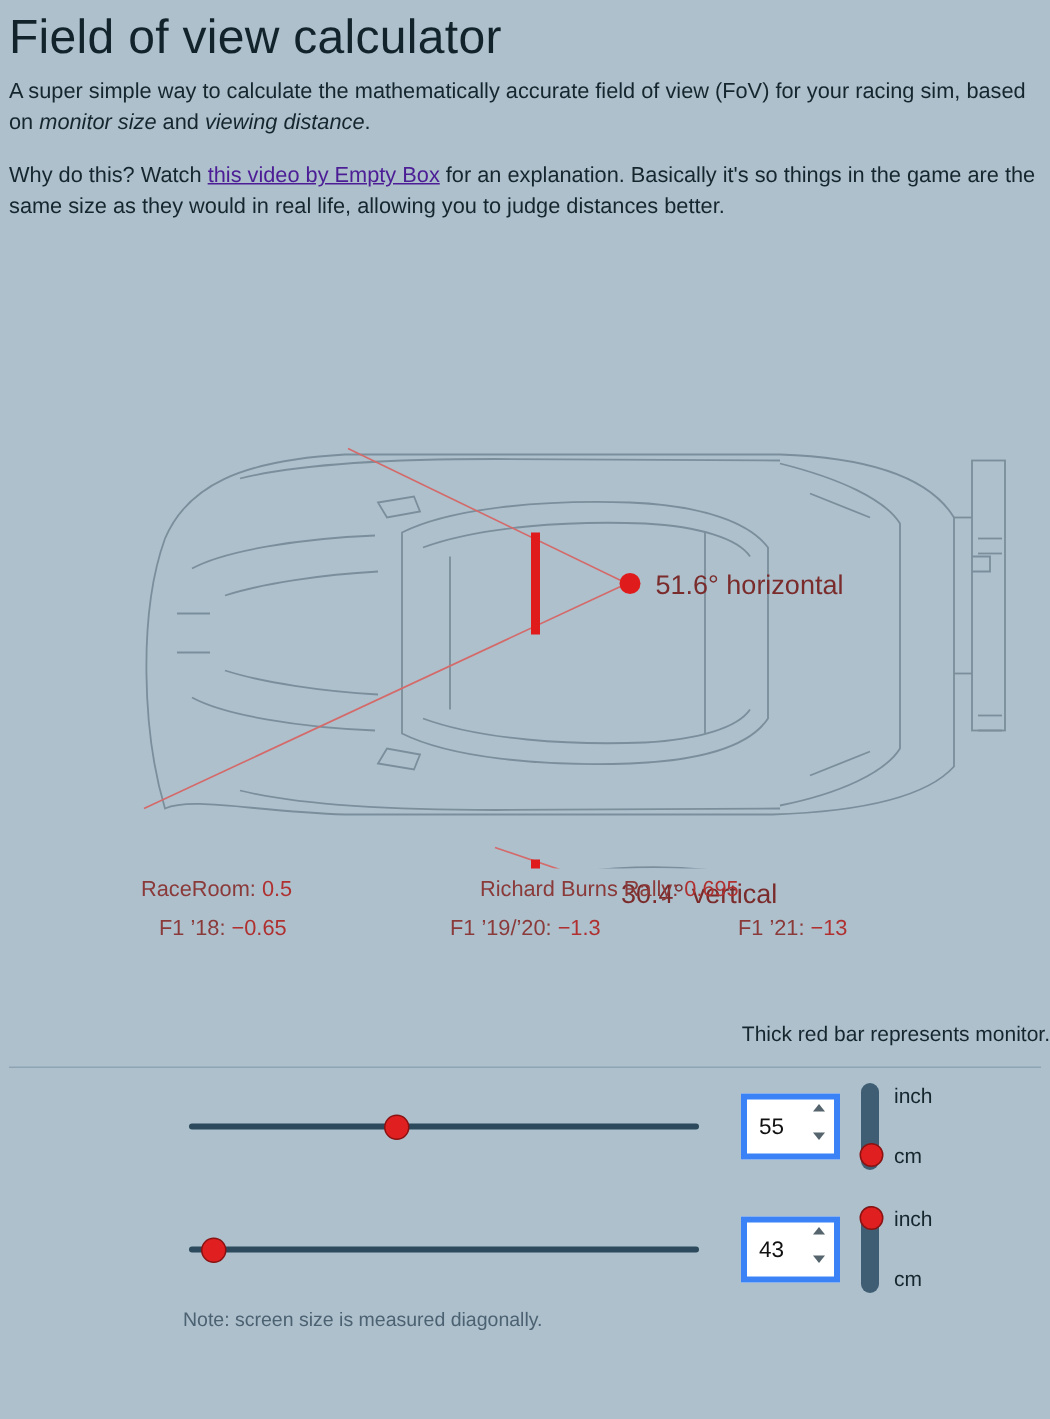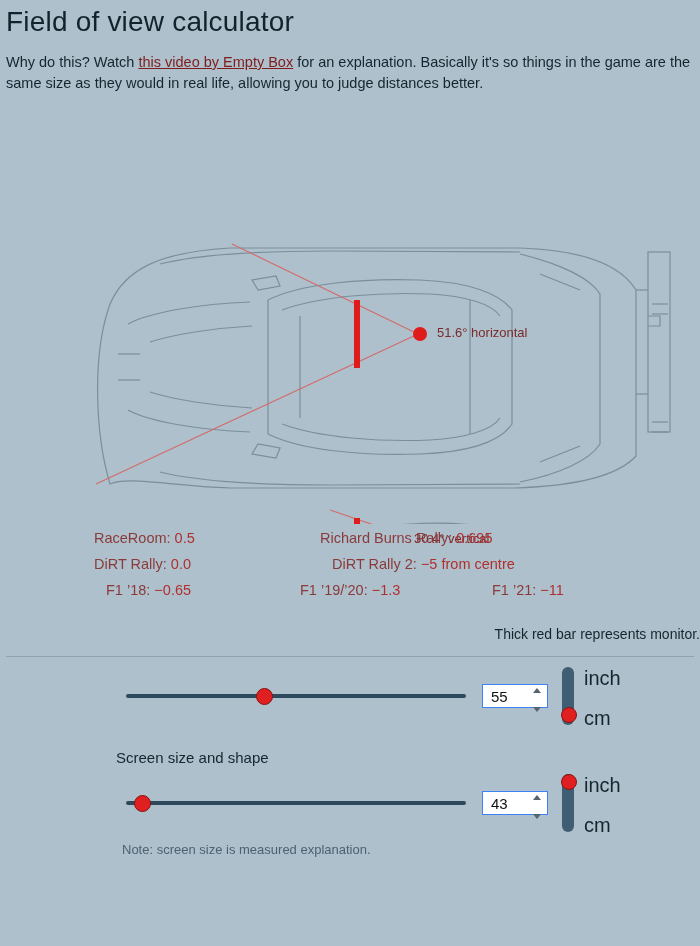--- a/index.html
+++ b/index.html
@@ -8,44 +8,44 @@
     background:#adc0cc;
     font-family:"Liberation Sans",sans-serif;
     color:#1b2b33;
     overflow:hidden;
     position:relative;
   }
   .wrap{padding:0 0 0 0;}
   h1{
     font-family:"Liberation Sans",sans-serif;
     font-weight:300;
-    font-size:28px;
+    font-size:32px;
     margin:6px 0 8px 6px;
     color:#12232b;
     letter-spacing:0.2px;
   }
   p.intro{
     font-size:14.5px;
     line-height:1.45;
     margin:0 0 10px 6px;
     color:#16262e;
   }
   p.intro.second{margin-top:14px;}
   .ital{font-style:italic;}
-  a.link{color:#7f1d1d;text-decoration:underline;}
+  a.link{color:#4c1d95;text-decoration:underline;}
   .diagram{
     position:relative;
     width:700px;
     height:420px;
     margin-top:4px;
   }
   .diagram svg{display:block;}
   .fov-label{
     position:absolute;
-    font-size:13px;
+    font-size:18px;
     color:#7a2b2b;
     white-space:nowrap;
   }
   .lbl-h{left:437px;top:221px;}
   .lbl-v{left:414px;top:427px;}
   .games{
     margin-top:6px;
     position:relative;
     height:92px;
     font-size:14.5px;
@@ -90,24 +90,24 @@
   }
   .thumb{
     position:absolute;
     top:5px;
     width:15px;height:15px;
     border-radius:50%;
     background:#e02020;
     border:1px solid #8a1212;
   }
   .numbox{
-    margin-left:14px;
-    width:66px;height:24px;
+    margin-left:26px;
+    width:66px;height:44px;
     background:#ffffff;
-    border:1px solid #3b82f6;
+    border:4px solid #3b82f6;
     display:flex;
     align-items:center;
     position:relative;
     box-sizing:border-box;
   }
   .numbox span.val{
     font-size:15px;
     color:#111;
     padding-left:8px;
   }
@@ -143,37 +143,40 @@
     position:absolute;
     left:-1px;
     width:14px;height:14px;
     border-radius:50%;
     background:#e02020;
     border:1px solid #8a1212;
   }
   .unit-txt{
     position:absolute;
     left:22px;
-    font-size:20px;
+    font-size:14px;
     color:#16262e;
   }
   .note-small{
     font-size:13px;
     color:#4c6272;
     margin:10px 0 0 6px;
   }
   .spacer24{height:24px;}
 </style>
 </head>
 <body>
 
 <div class="wrap">
 
   <h1>Field of view calculator</h1>
 
+  <p class="intro">
+    <span>A super simple way to calculate the mathematically accurate field of view (FoV) for your racing sim, based on </span><span class="ital">monitor size</span><span> and </span><span class="ital">viewing distance</span><span>.</span>
+  </p>
 
   <p class="intro second">
     <span>Why do this? Watch </span><a class="link" href="#">this video by Empty Box</a><span> for an explanation. Basically it's so things in the game are the same size as they would in real life, allowing you to judge distances better.</span>
   </p>
 
   <div class="diagram">
     <svg width="700" height="420" viewBox="0 0 700 420">
       <g stroke="#7b8e9b" fill="none" stroke-width="1.2">
 
         <path d="M110 380 C 95 330, 92 250, 110 200 C 125 165, 160 148, 230 144 L 520 144 C 580 146, 620 160, 636 186 L 636 352 C 618 372, 575 382, 515 384 L 230 384 C 170 382, 128 372, 110 380 Z"></path>
@@ -263,36 +266,28 @@
   <div class="games">
     <div class="row">
       <div class="g" style="left:94px;">
         <span>RaceRoom: </span><span class="gv">0.5</span>
       </div>
       <div class="g" style="left:320px;">
         <span>Richard Burns Rally: </span><span class="gv">0.695</span>
       </div>
     </div>
     <div class="row">
-      <div class="g" style="left:94px;">
-        <span>DiRT Rally: </span><span class="gv">0.0</span>
-      </div>
-      <div class="g" style="left:332px;">
-        <span>DiRT Rally 2: </span><span class="gv">−5 from centre</span>
-      </div>
-    </div>
-    <div class="row">
       <div class="g" style="left:106px;">
         <span>F1 ’18: </span><span class="gv">−0.65</span>
       </div>
       <div class="g" style="left:300px;">
         <span>F1 ’19/’20: </span><span class="gv">−1.3</span>
       </div>
       <div class="g" style="left:492px;">
-        <span>F1 ’21: </span><span class="gv">−11</span>
+        <span>F1 ’21: </span><span class="gv">−13</span>
       </div>
     </div>
   </div>
 
   <div class="note-center">Thick red bar represents monitor.</div>
 
   <hr class="sep">
 
   <div class="ctrl-block">
     <div class="slider-row">
@@ -312,37 +307,36 @@
         <div class="unit-knob" style="top:40px;"></div>
         <div class="unit-txt" style="top:0px;">inch</div>
         <div class="unit-txt" style="top:40px;">cm</div>
       </div>
     </div>
   </div>
 
   <div class="spacer24"></div>
 
   <div class="ctrl-block">
-    <div class="ctrl-label">Screen size and shape</div>
     <div class="slider-row">
       <div class="slider-wrap">
         <div class="track"></div>
         <div class="thumb" style="left:18px;"></div>
       </div>
       <div class="numbox">
         <span class="val">43</span>
         <span class="spin">
           <i class="up"></i>
           <i class="down"></i>
         </span>
       </div>
       <div class="unit-group">
         <div class="unit-bar"></div>
         <div class="unit-knob" style="top:0px;"></div>
         <div class="unit-txt" style="top:0px;">inch</div>
         <div class="unit-txt" style="top:40px;">cm</div>
       </div>
     </div>
-    <div class="note-small">Note: screen size is measured explanation.</div>
+    <div class="note-small">Note: screen size is measured diagonally.</div>
 
   </div>
 
 </div>
 
 </body></html>

